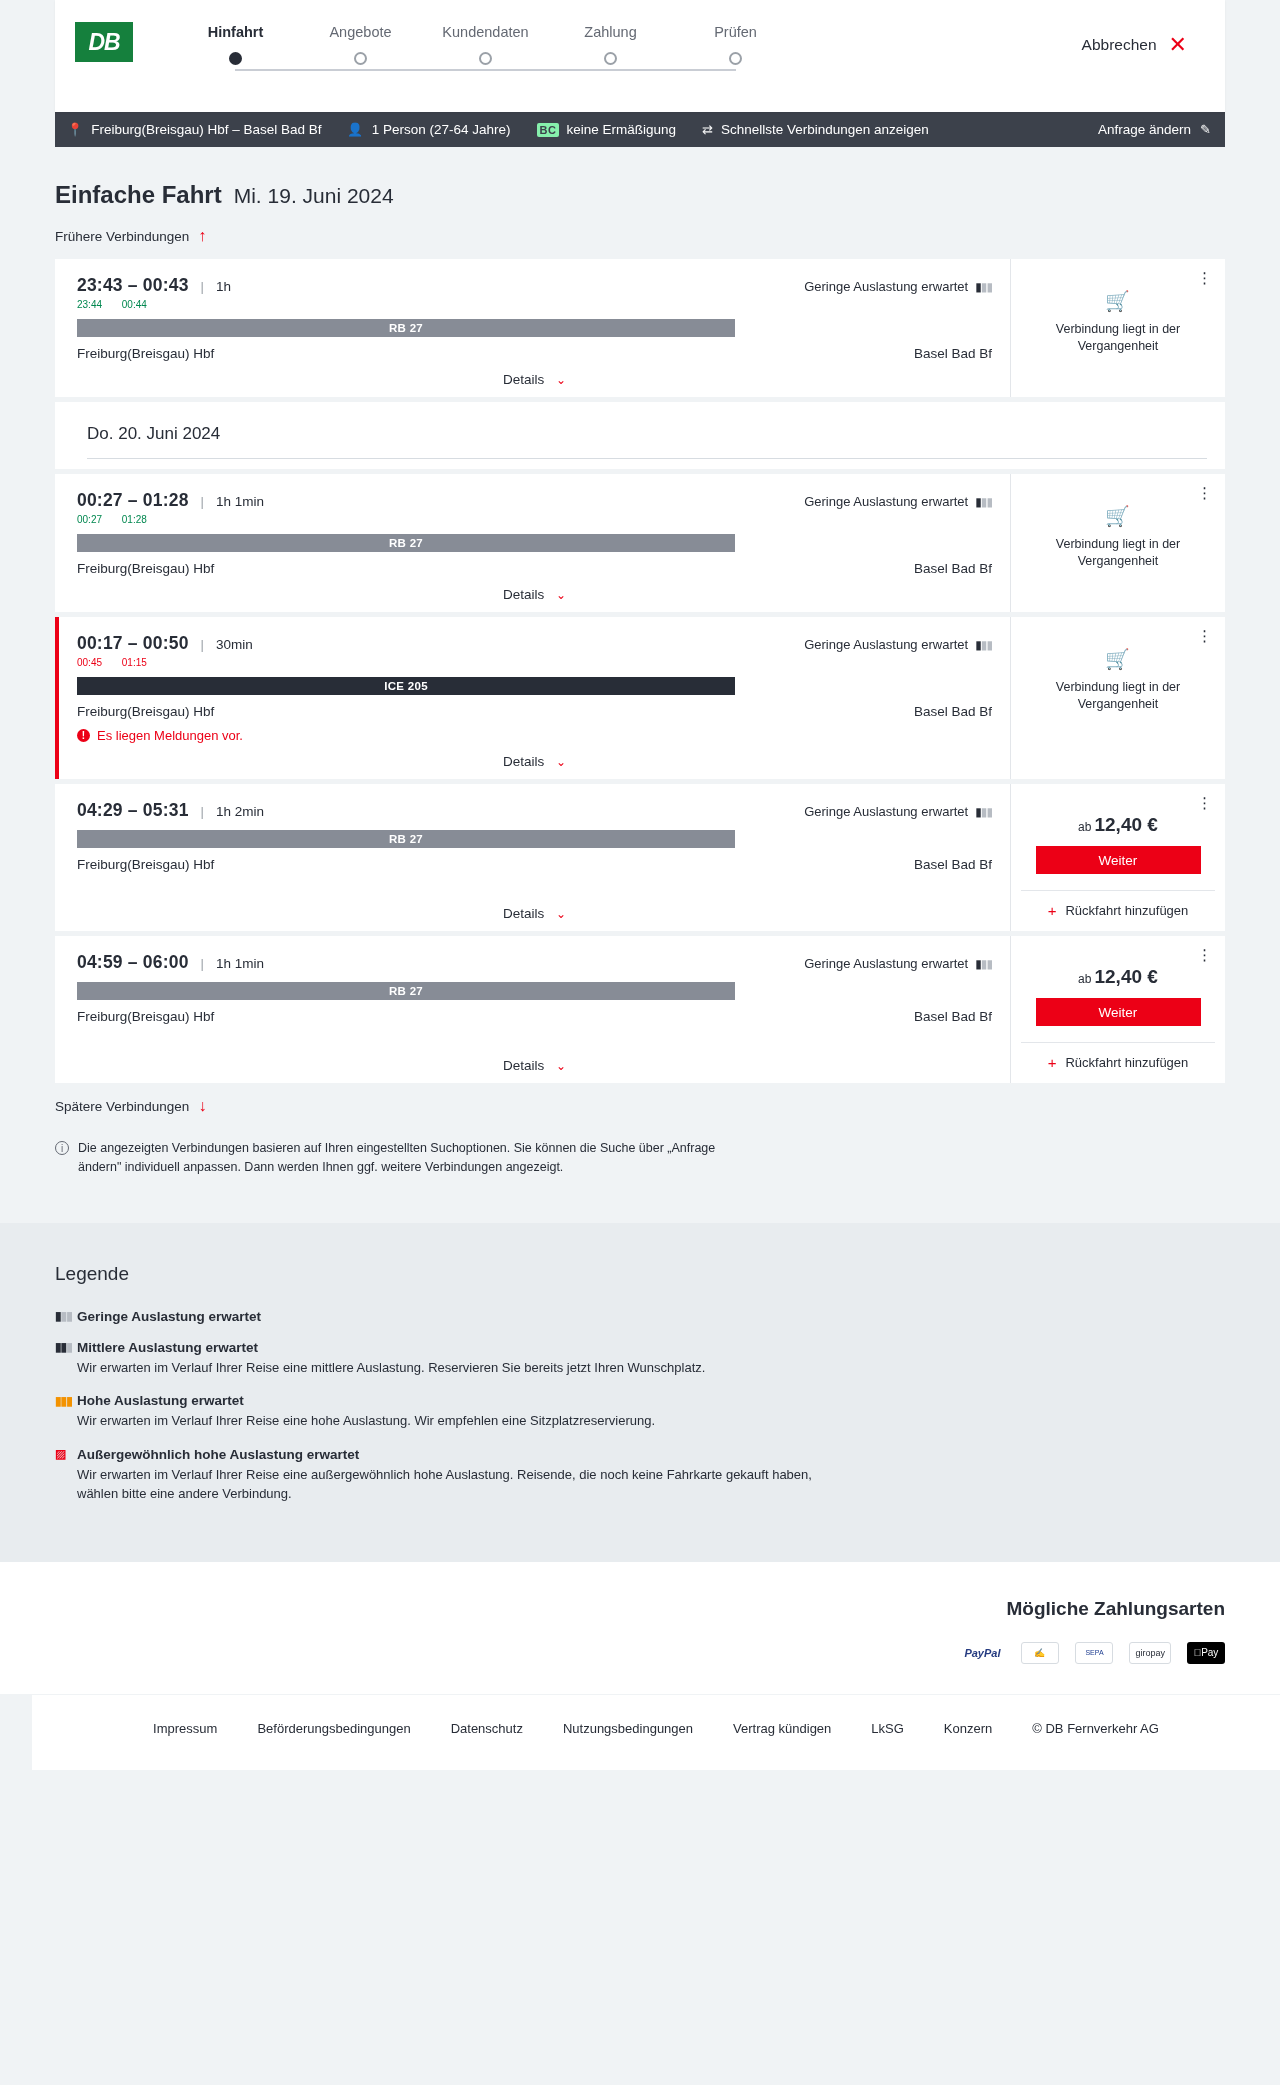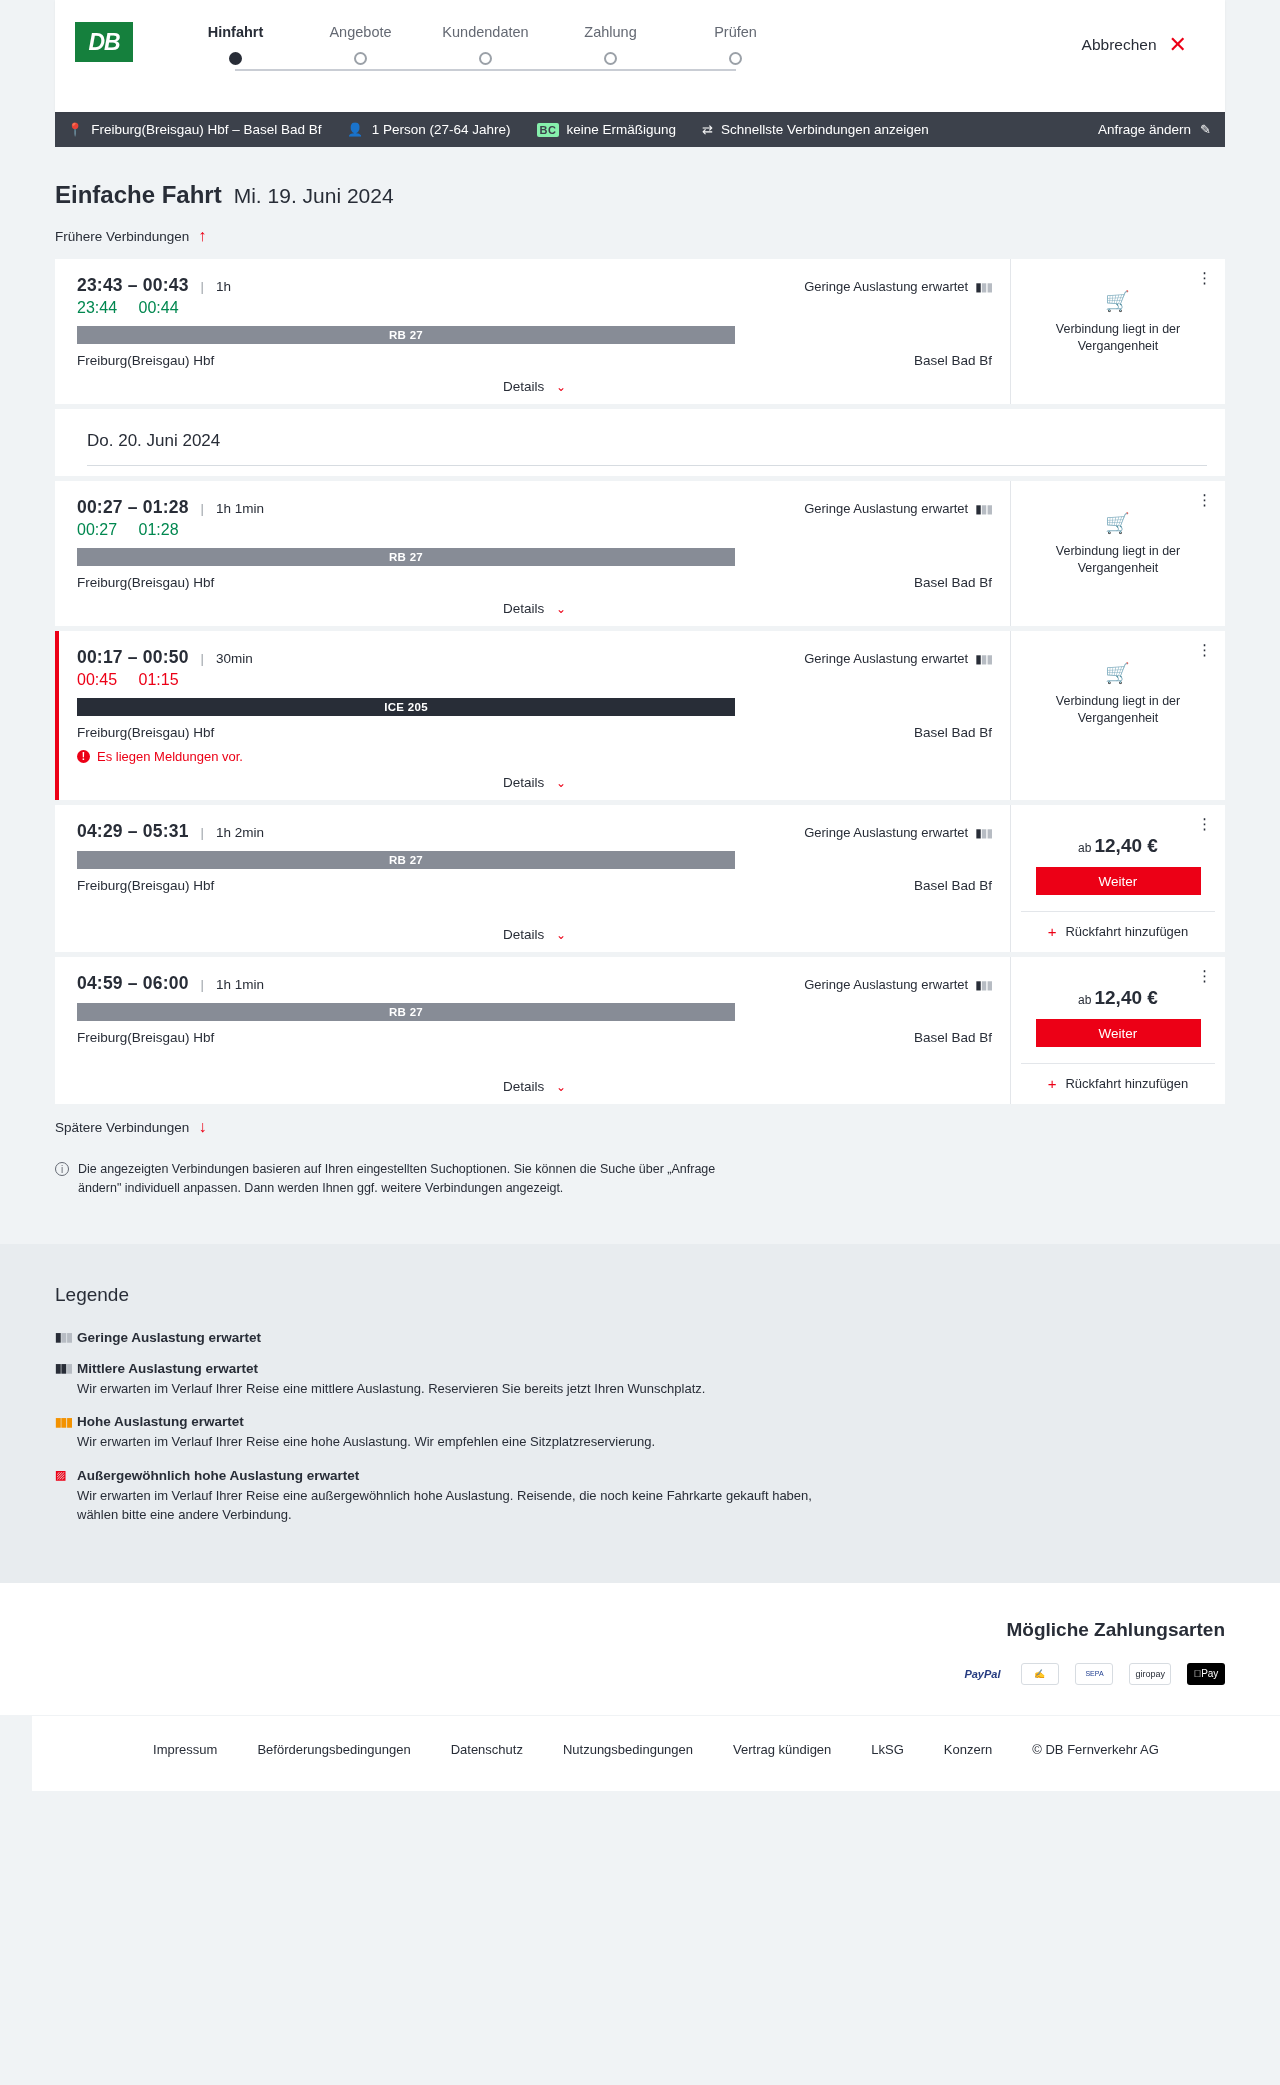--- a/index.html
+++ b/index.html
@@ -93,21 +93,21 @@
     display:flex; flex-direction:column; align-items:center; position:relative;
   }
   .row1 { display:flex; align-items:baseline; }
   .times { font-size:17.5px; font-weight:bold; letter-spacing:.2px; }
   .sep { color:#9ba1a8; margin:0 12px; font-size:13px;}
   .dur { font-size:13.5px; color:#282d37; }
   .occ { margin-left:auto; font-size:13px; color:#282d37; display:flex; align-items:center;}
   .occ-ico { margin-left:7px; letter-spacing:-1px; font-size:12px;}
   .occ-ico .f { color:#282d37; }
   .occ-ico .e { color:#b7bcc3; }
-  .row2 { margin-top:3px; font-size:16px; }
+  .row2 { margin-top:3px; font-size:10px; }
   .row2 .t { margin-right:17px; }
   .t.green { color:#00874f; }
   .t.red { color:#ec0016; }
   .trainbar {
     margin-top:9px; height:18px; background:#878c96; color:#fff;
     font-size:11.5px; display:flex; align-items:center; justify-content:center;
     font-weight:bold; letter-spacing:.3px; width: 658px;
   }
   .trainbar.ice { background:#282d37; }
   .row3 { margin-top:9px; display:flex; font-size:13.5px; }

